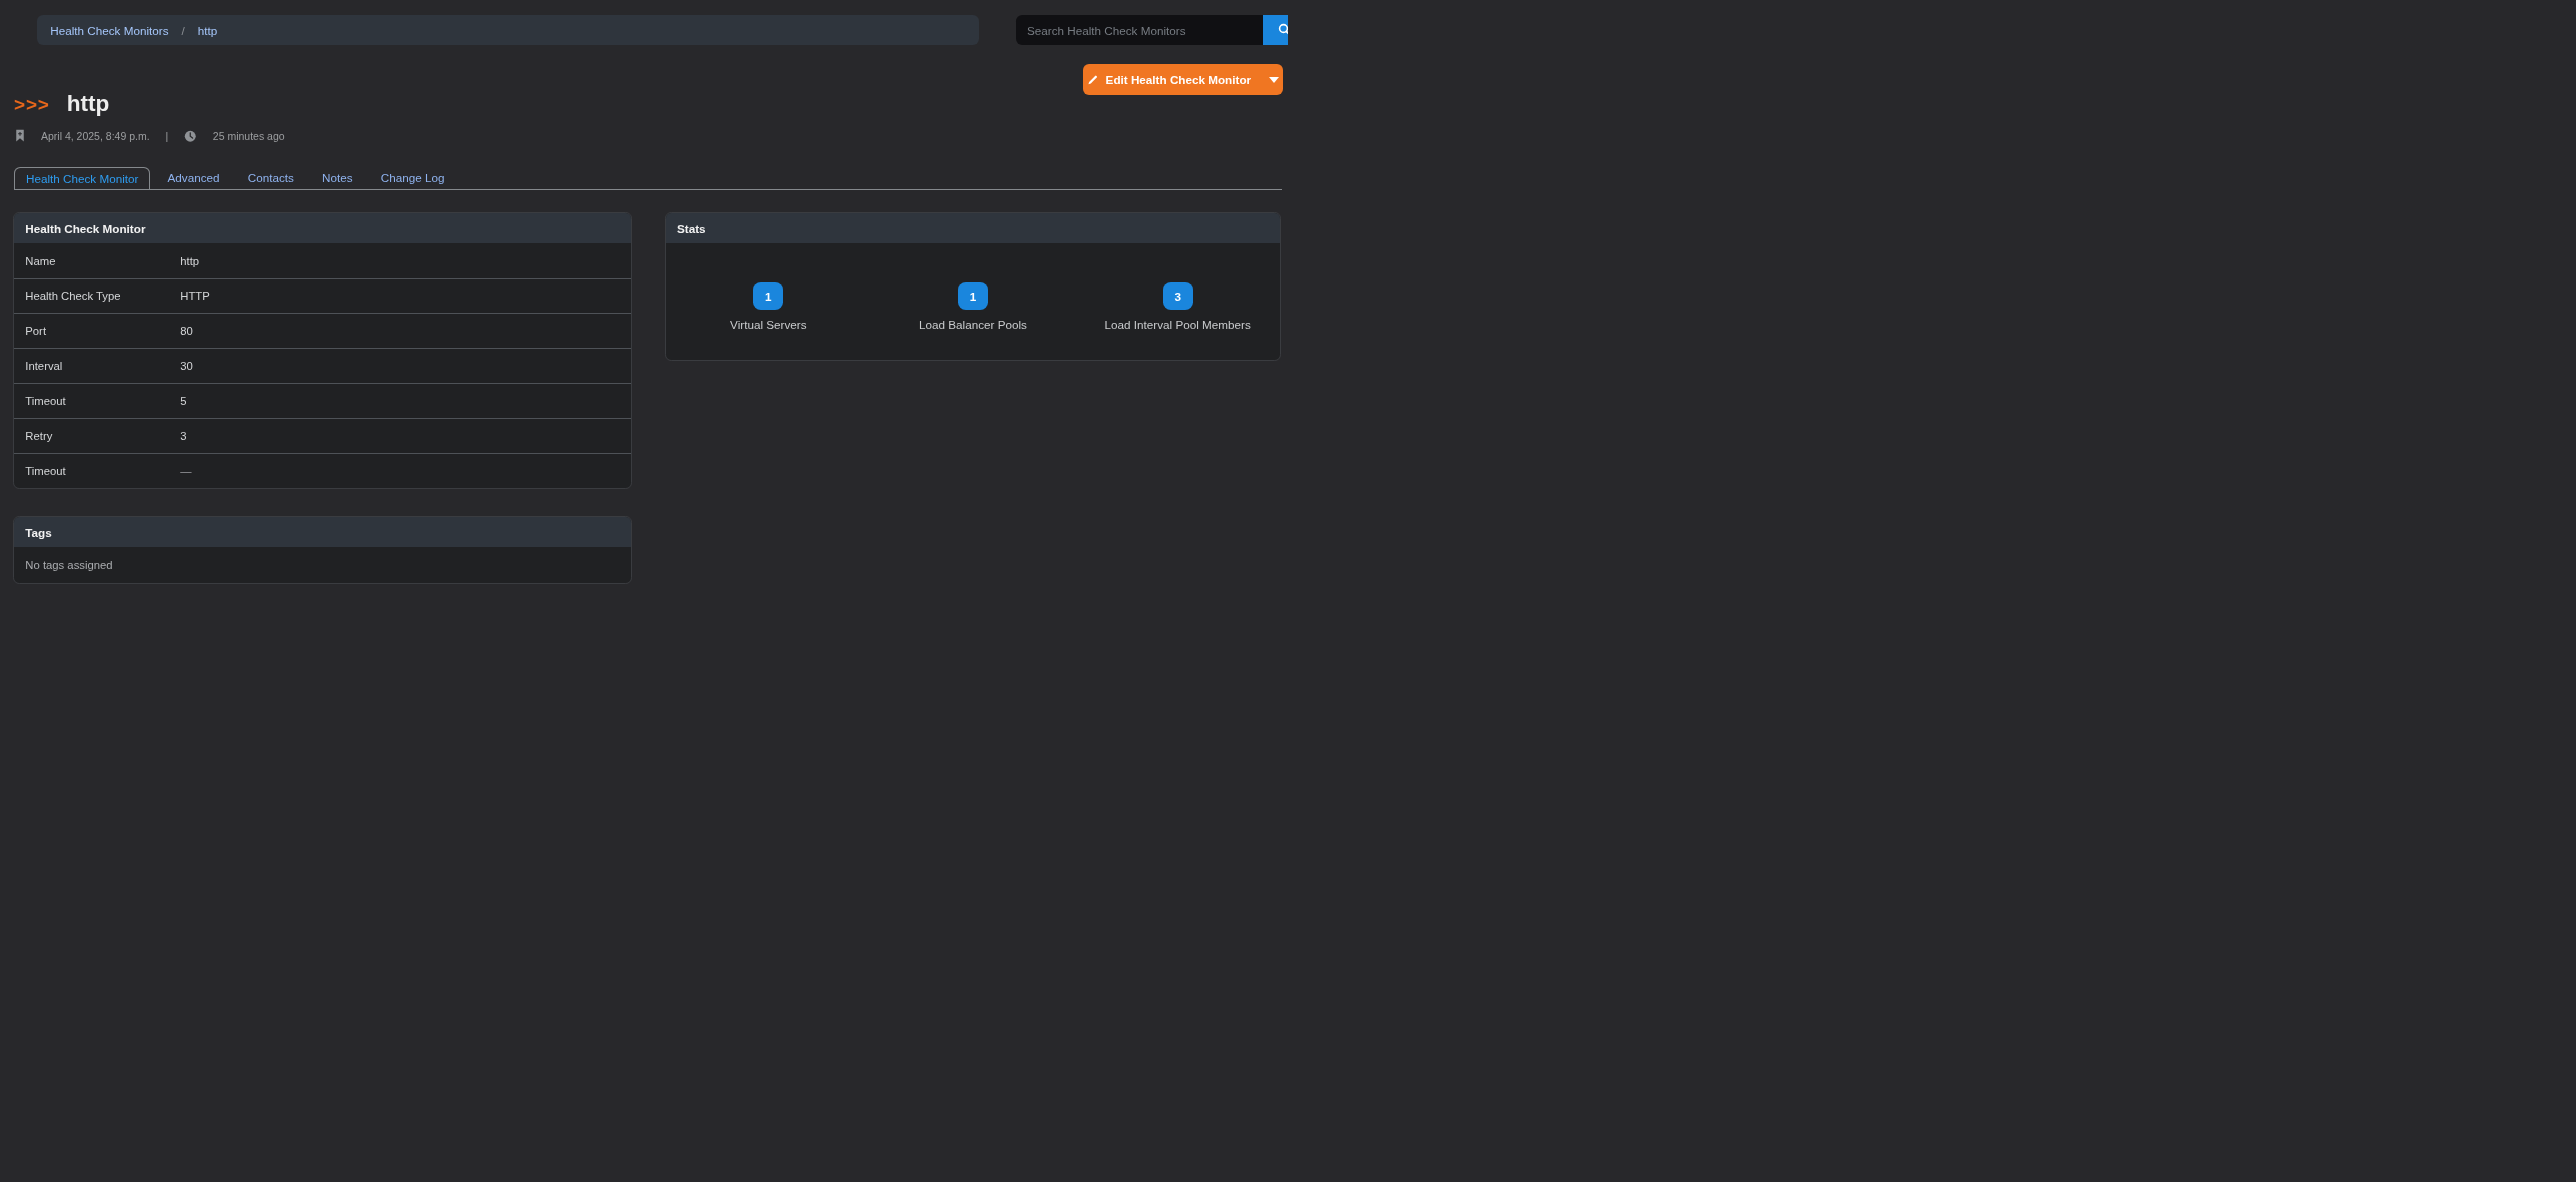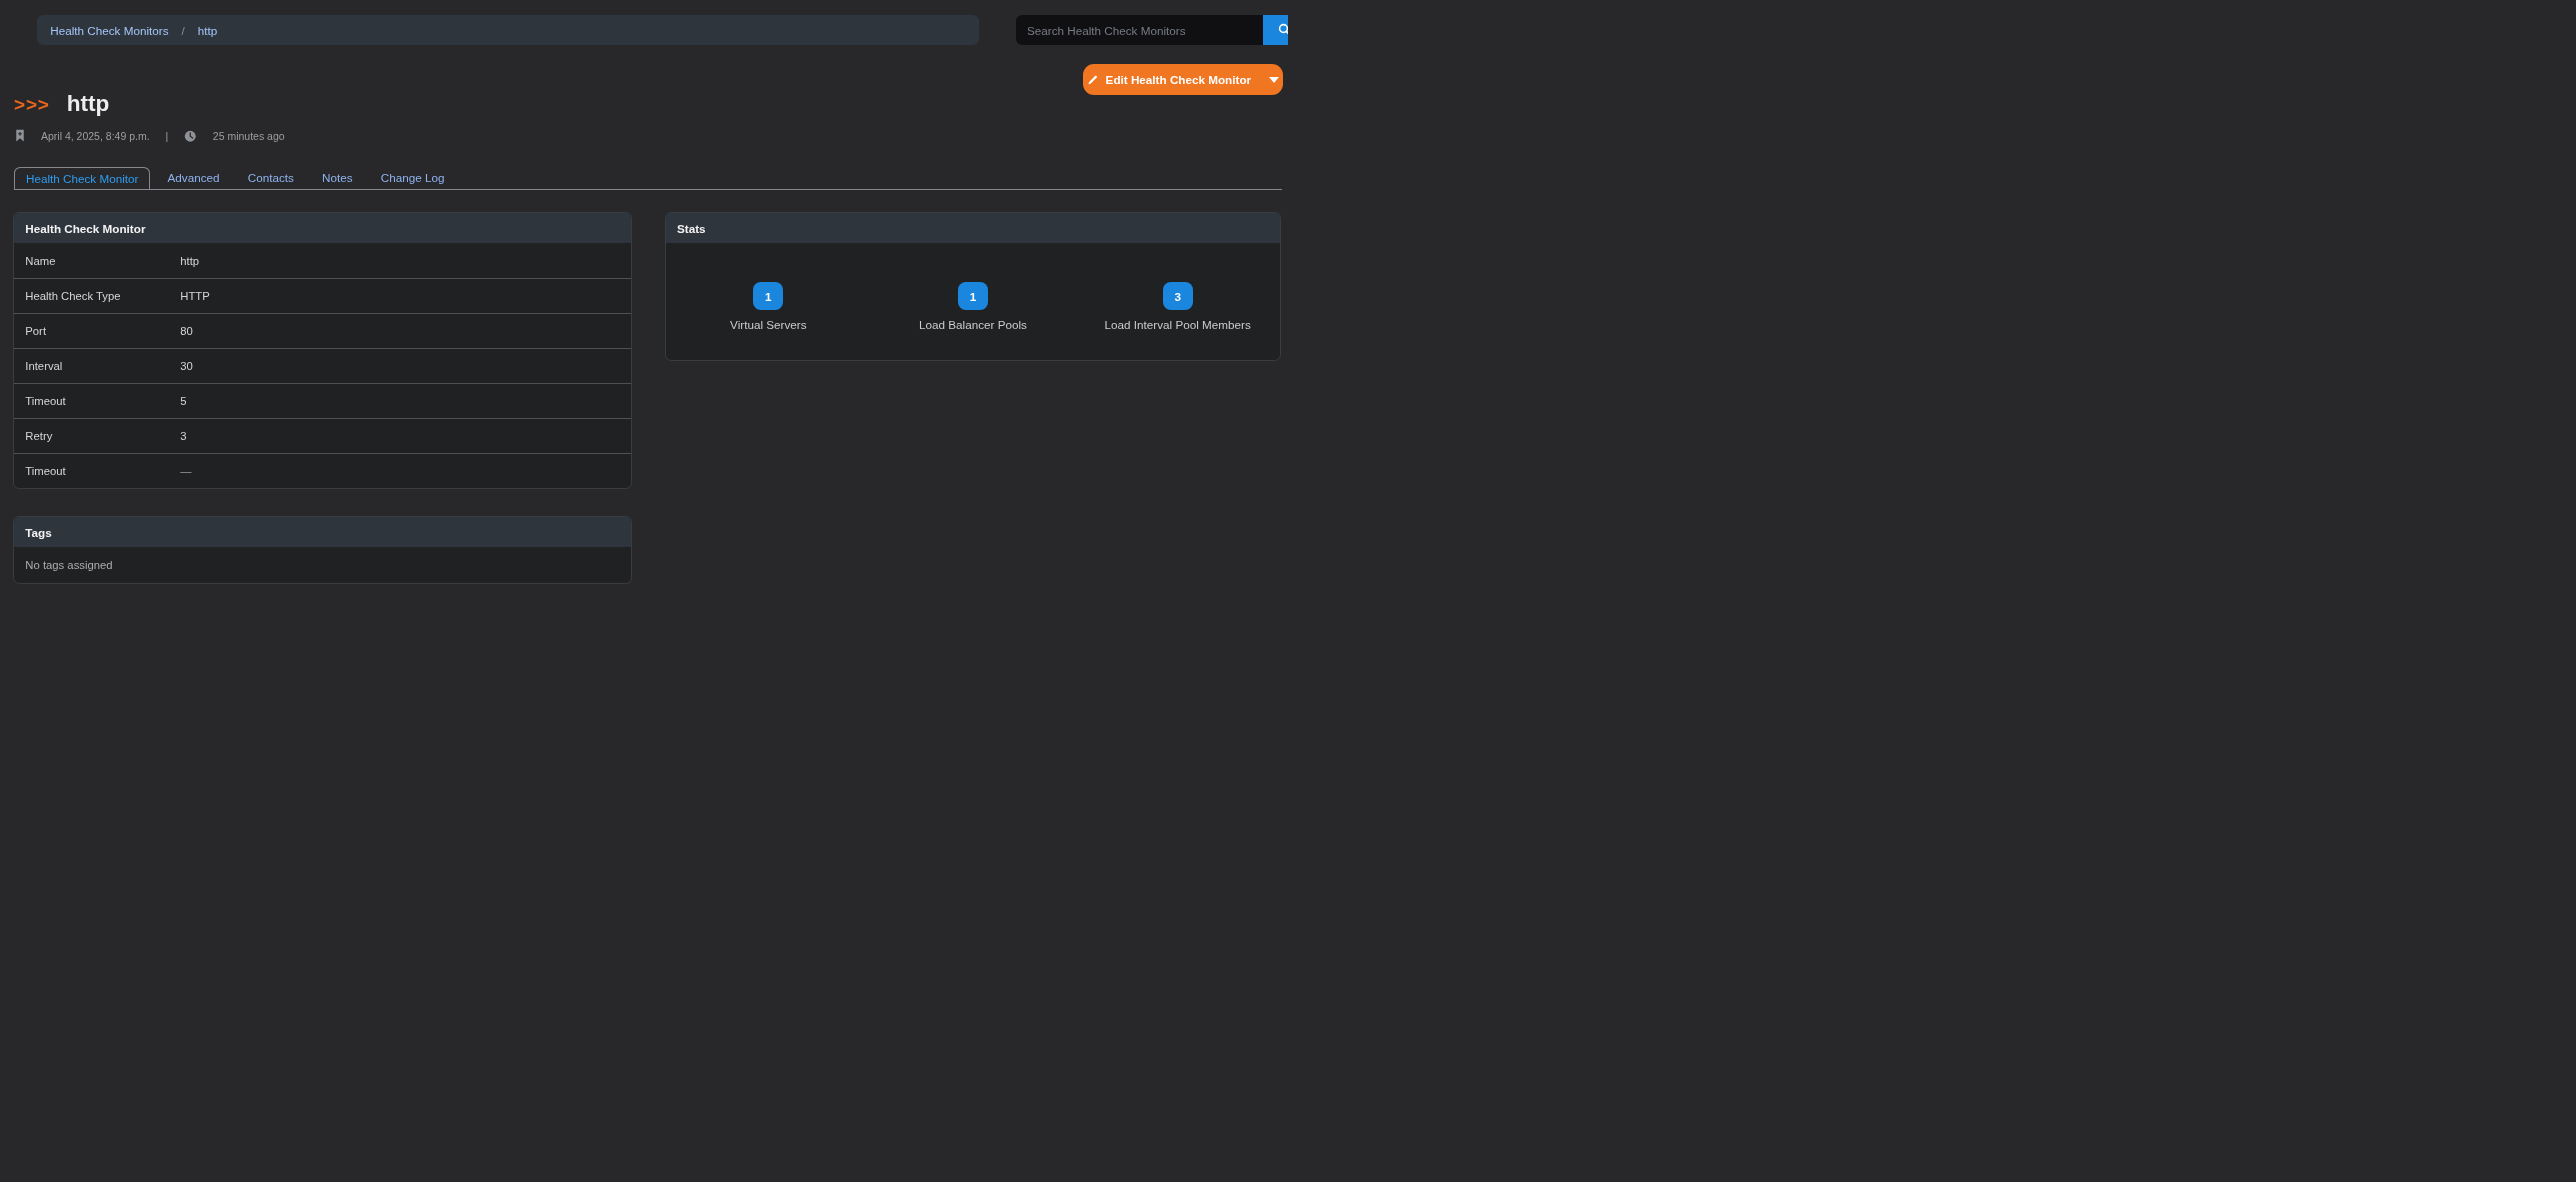--- a/index.html
+++ b/index.html
@@ -33,21 +33,21 @@
   }
   .search-input::placeholder { color:#777c83; }
   .search-btn {
     width:44px; height:30px; background:#1a86dd; border:none; cursor:pointer;
     border-radius:0 6.2px 6.2px 0; display:flex; align-items:center; justify-content:center;
   }
 
   
   .edit-btn {
     position:absolute; left:1083px; top:64px; width:200px; height:31px;
-    background:#f07622; border:none; border-radius:11px; cursor:pointer;
+    background:#f07622; border:none; border-radius:6px; cursor:pointer;
     display:flex; align-items:center; justify-content:center; gap:7px;
     color:#ffffff; font-size:11.7px; font-weight:700;
     font-family:"Liberation Sans", sans-serif;
   }
   .caret-down {
     width:0; height:0; margin-left:11px;
     border-left:5.5px solid transparent; border-right:5.5px solid transparent;
     border-top:6.2px solid #ffffff;
   }
 

